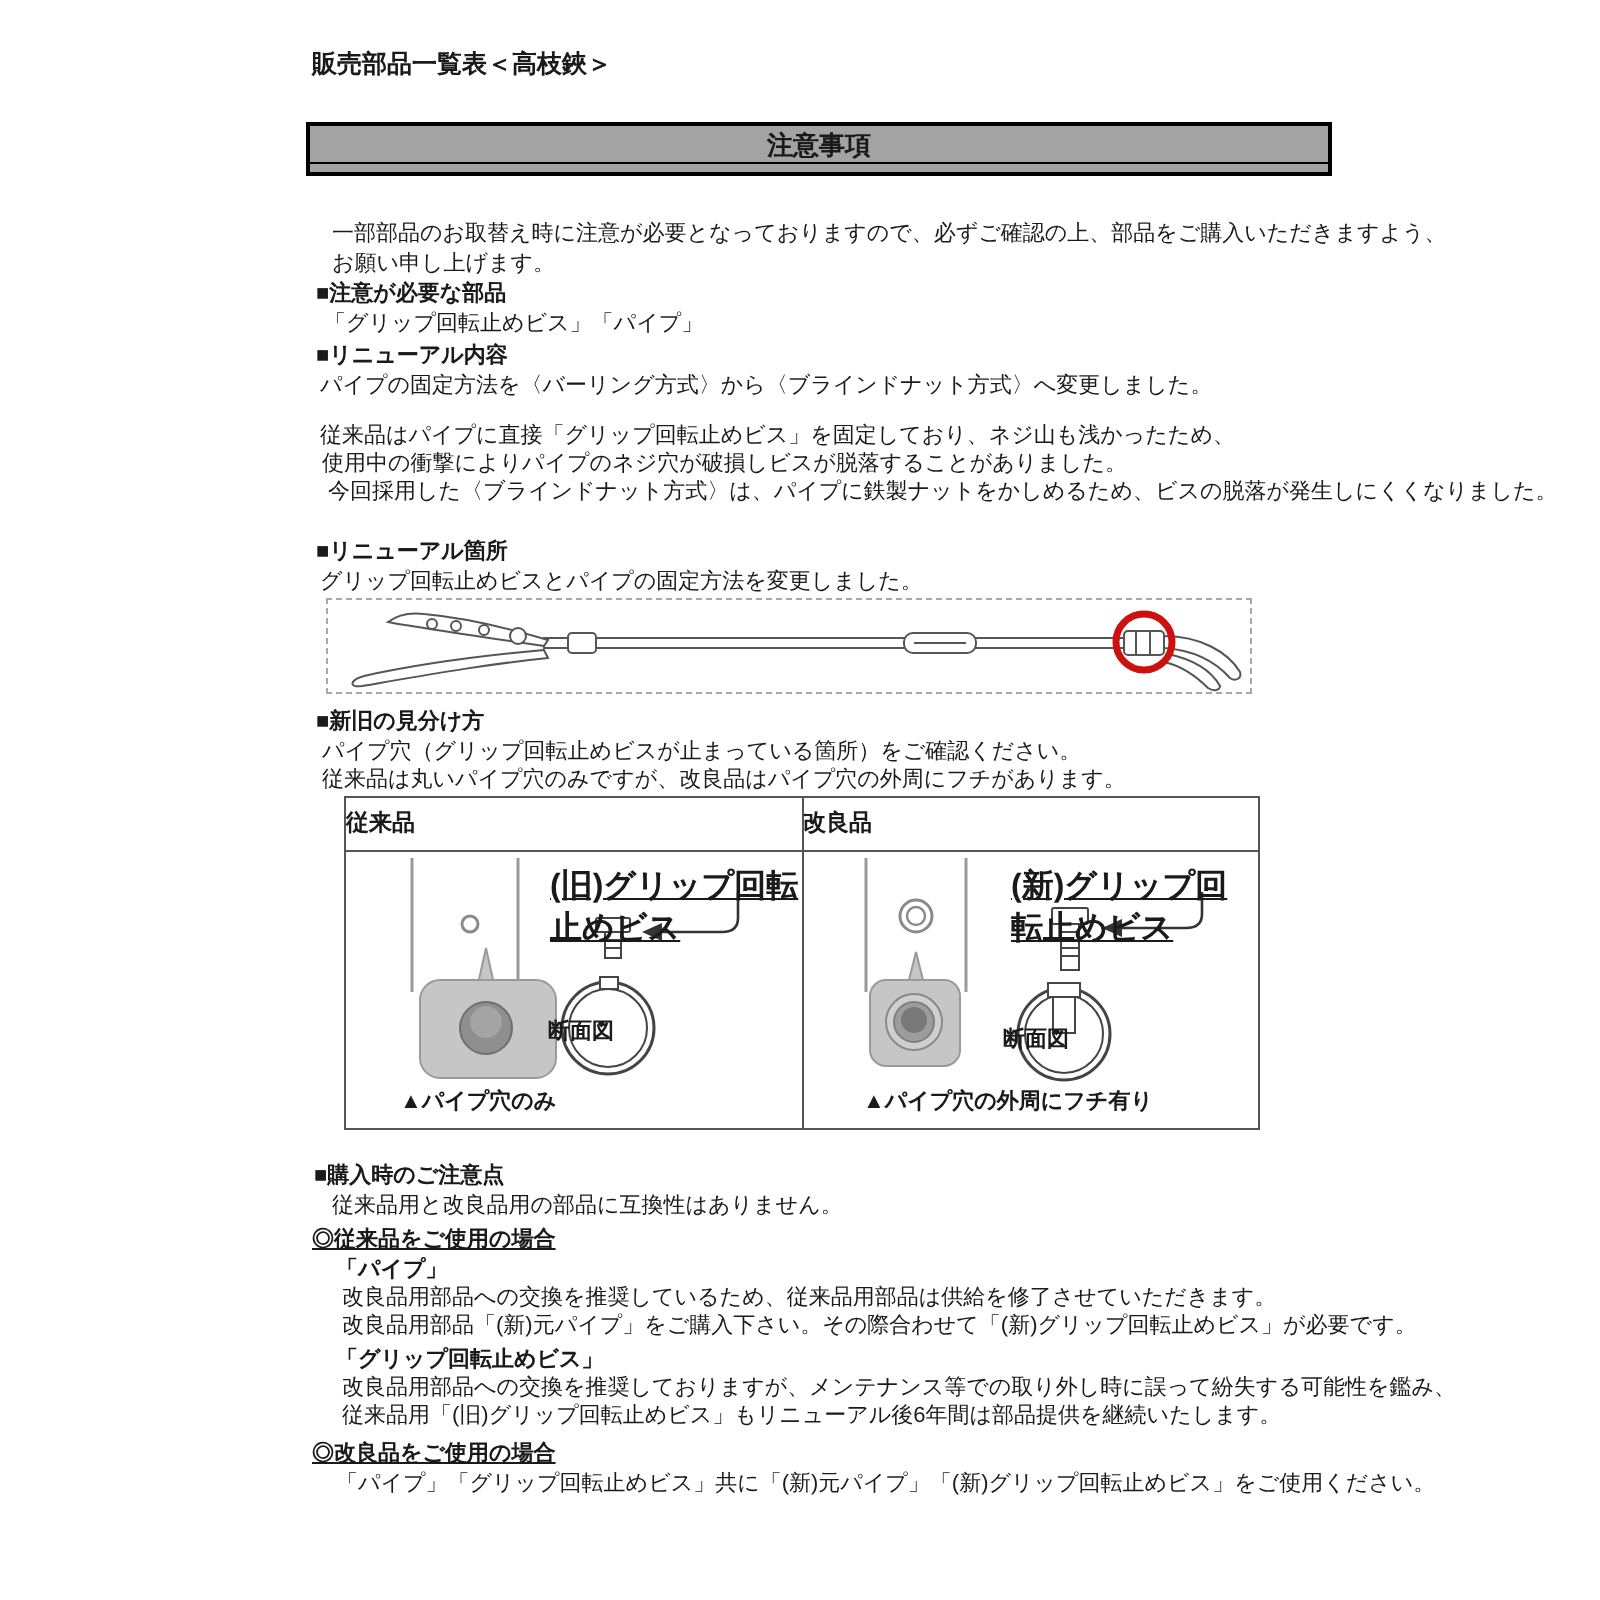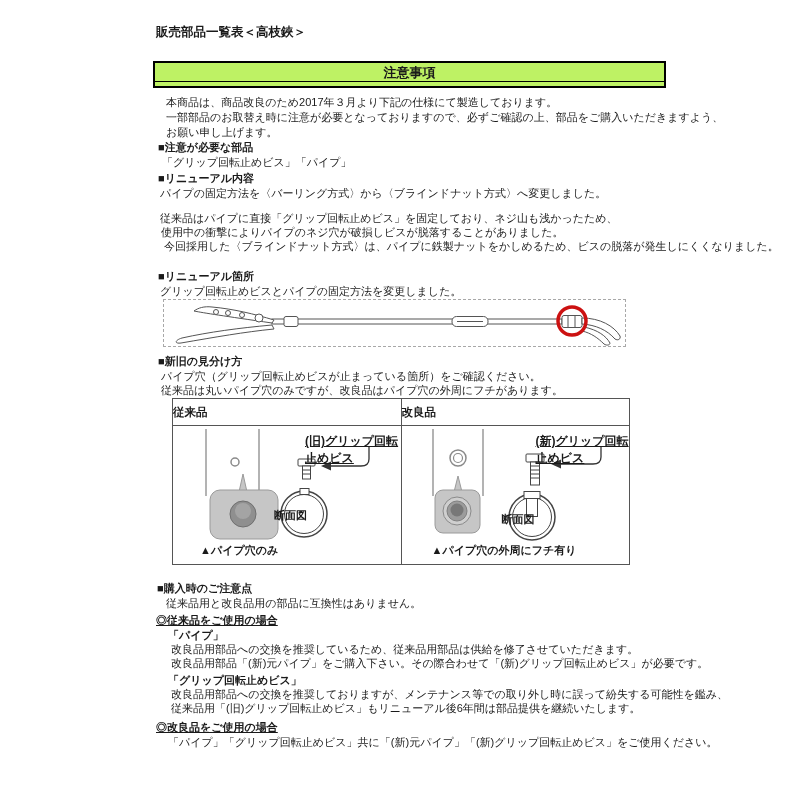--- a/index.html
+++ b/index.html
@@ -5,49 +5,48 @@
   * { margin:0; padding:0; box-sizing:border-box; }
   html,body { background:#ffffff; }
   .page {
     position:relative; width:800px; height:800px; background:#ffffff;
     font-family:"Liberation Sans", sans-serif; color:#1a1a1a; overflow:hidden;
   }
   .abs { position:absolute; }
   .t { font-size:11px; line-height:14px; white-space:nowrap; }
   .bold { font-weight:bold; }
   .doc-title { font-size:12.5px; font-weight:bold; }
-  .notice-box { width:513px; height:27px; border:2px solid #000; background:#bef264; }
+  .notice-box { width:513px; height:27px; border:2px solid #000; background:#a3a3a3; }
   .notice-title { height:19px; line-height:19px; border-bottom:1px solid #000;
                   text-align:center; font-size:13px; font-weight:bold; }
   .tool-box { width:463px; height:48px; border:1px dashed #a8a8a8; background:#fff; }
   .cmp-table { width:458px; height:167px; border:1px solid #555; }
   .cmp-header { display:flex; height:27px; border-bottom:1px solid #555; }
   .cmp-header .hcell { flex:1; text-align:left; line-height:26px; font-size:11.5px; font-weight:bold; }
   .cmp-header .hcell + .hcell { border-left:1px solid #555; }
   .cmp-body { display:flex; height:138px; }
   .cmp-cell { flex:1; position:relative; }
   .cmp-cell + .cmp-cell { border-left:1px solid #555; }
-  .screw-label { font-size:12px; font-weight:bold; text-decoration:underline;margin-left:30px; }
+  .screw-label { font-size:16px; font-weight:bold; text-decoration:underline; }
   .section-label { font-size:11px; font-weight:bold; width:60px; }
   .cell-caption { font-size:11px; font-weight:bold; }
   .underline { text-decoration:underline; }
   svg { display:block; }
 </style>
 </head>
 <body>
 
 <div class="page">
 
   <div class="abs doc-title" style="left:156px; top:24px;">販売部品一覧表＜高枝鋏＞</div>
 
   <div class="abs notice-box" style="left:153px; top:61px;">
     <div class="notice-title">注意事項</div>
   </div>
 
-  <div class="abs t" style="left:166px; top:95px;">本商品は、商品改良のため2017年３月より下記の仕様にて製造しております。</div>
   <div class="abs t" style="left:166px; top:110px;">一部部品のお取替え時に注意が必要となっておりますので、必ずご確認の上、部品をご購入いただきますよう、</div>
   <div class="abs t" style="left:166px; top:125px;">お願い申し上げます。</div>
 
   <div class="abs t bold" style="left:158px; top:140px;">■注意が必要な部品</div>
   <div class="abs t" style="left:162px; top:155px;">「グリップ回転止めビス」「パイプ」</div>
 
   <div class="abs t bold" style="left:158px; top:171px;">■リニューアル内容</div>
   <div class="abs t" style="left:160px; top:211px;">従来品はパイプに直接「グリップ回転止めビス」を固定しており、ネジ山も浅かったため、</div>
   <div class="abs t" style="left:160px; top:186px;">パイプの固定方法を〈バーリング方式〉から〈ブラインドナット方式〉へ変更しました。</div>
   <div class="abs t" style="left:161px; top:225px;">使用中の衝撃によりパイプのネジ穴が破損しビスが脱落することがありました。</div>

